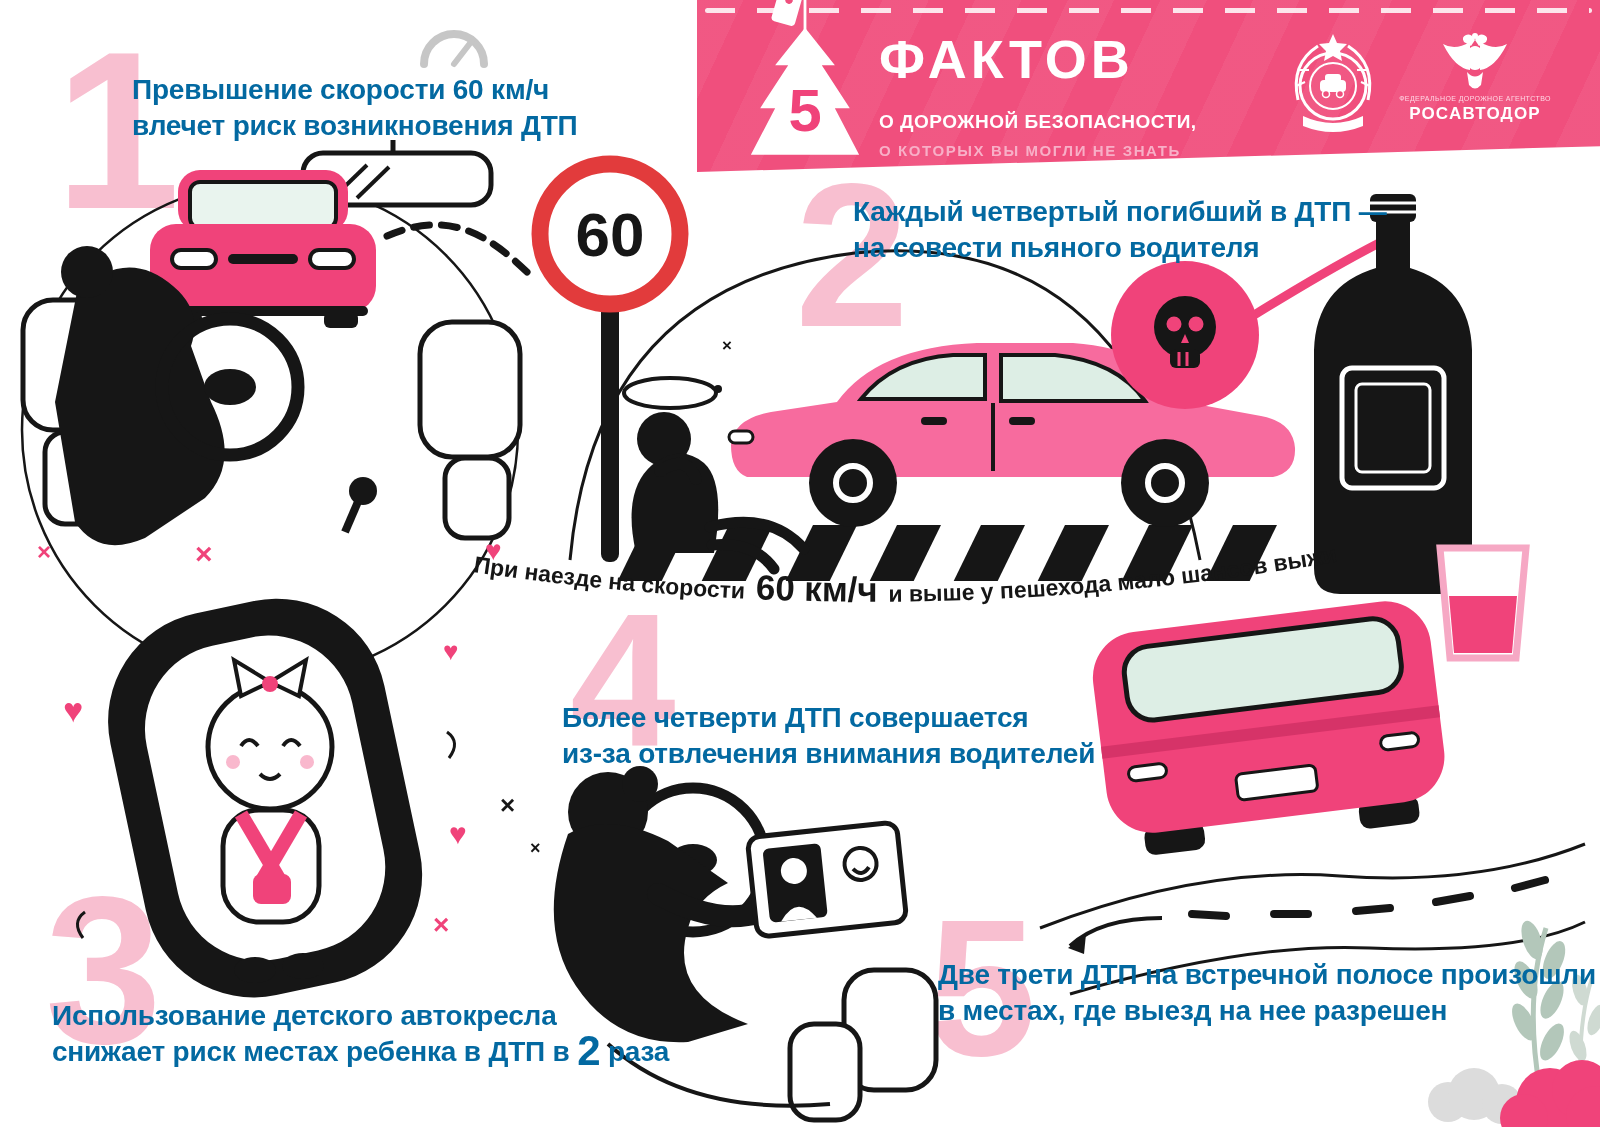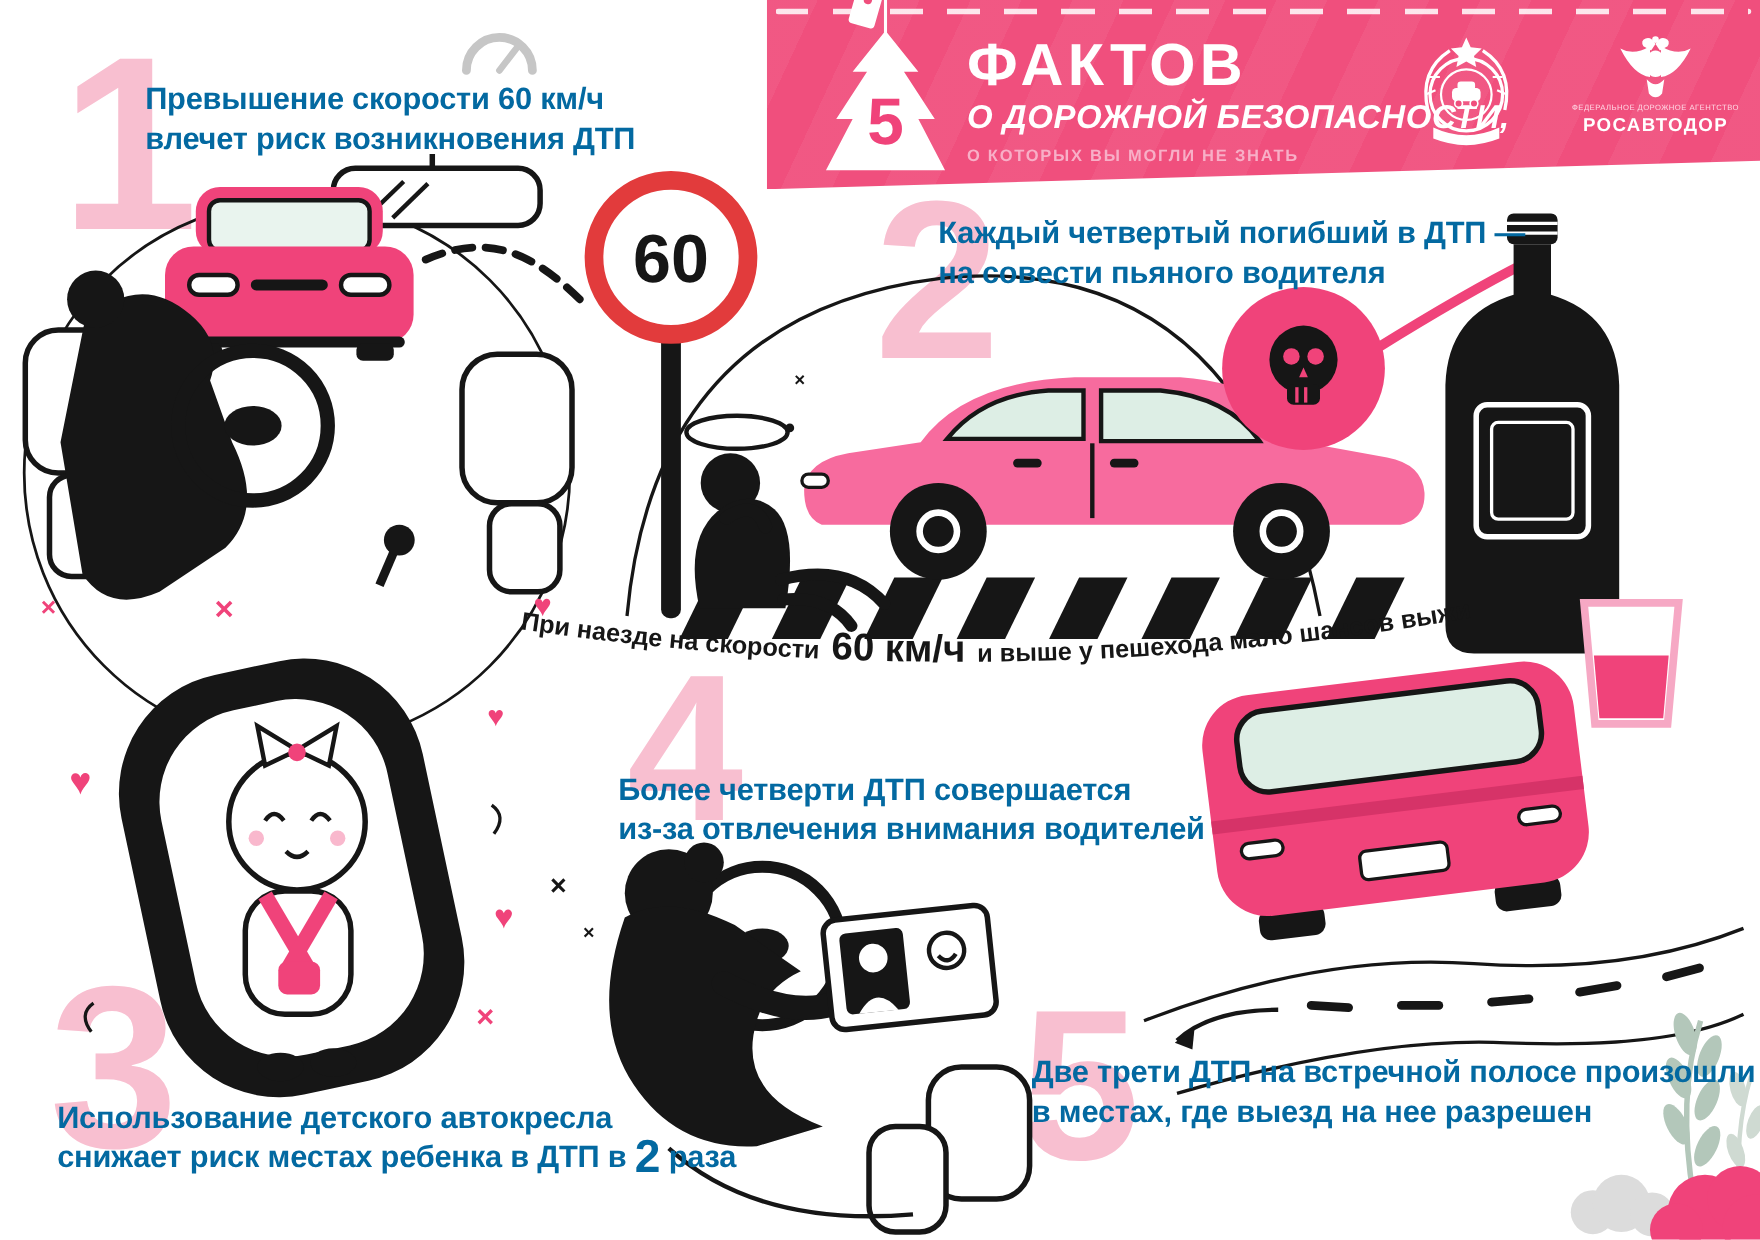--- a/index.html
+++ b/index.html
@@ -32,24 +32,24 @@
     z-index:4;
   }
   .banner-dashes {
     position:absolute; left:8px; top:8px; right:8px; height:5px;
     background:repeating-linear-gradient(90deg, rgba(255,255,255,.85) 0 30px, transparent 30px 52px);
     border-radius:3px;
   }
   .tree { position:absolute; left:52px; top:26px; width:112px; height:140px; overflow:visible; }
   .banner-text { position:absolute; left:182px; top:28px; }
   .banner-title { font-size:54px; font-weight:800; color:#fff; letter-spacing:4px; }
-  .banner-subtitle { font-size:30px; font-weight:800; color:#fff; margin-top:0; letter-spacing:.5px;font-style:italic; }
+  .banner-subtitle { font-size:19px; font-weight:800; color:#fff; margin-top:21px; letter-spacing:.5px; }
   .banner-tagline { font-size:15px; font-weight:600; color:#f8afc7; margin-top:9px; letter-spacing:1.6px; }
   .banner-logos { position:absolute; left:586px; top:32px; display:flex; gap:24px; align-items:flex-start; }
-  .logo-col { display:flex; flex-direction:column; align-items:center; width:136px;margin-left:30px; }
+  .logo-col { display:flex; flex-direction:column; align-items:center; width:136px; }
   .agency-small { font-size:7px; color:#ffd7e4; margin-top:5px; letter-spacing:.4px; text-align:center; white-space:nowrap; }
   .agency { font-size:17px; font-weight:800; color:#fff; letter-spacing:1.2px; margin-top:2px; }
 </style>
 </head>
 <body>
 
 <div class="poster">
 
   <div class="num" style="left:55px;top:35px;font-size:225px">1</div>
   <div class="fact-text" style="left:132px;top:72px">Превышение скорости 60 км/ч

